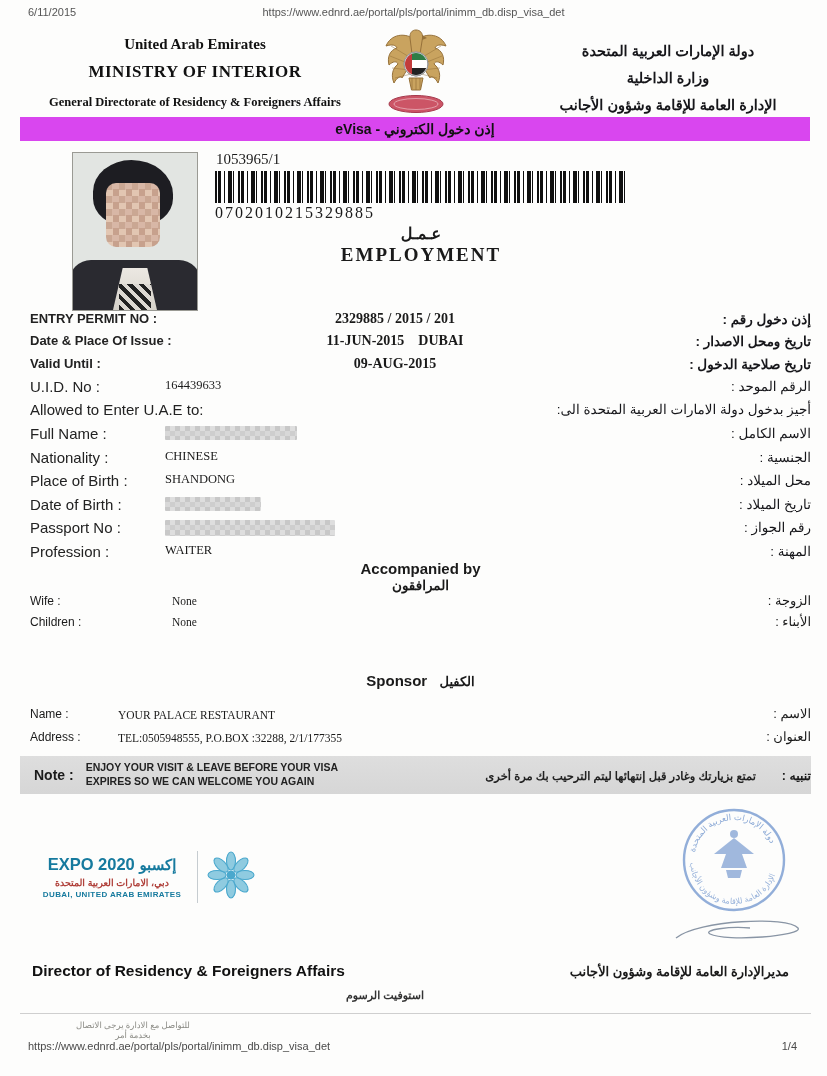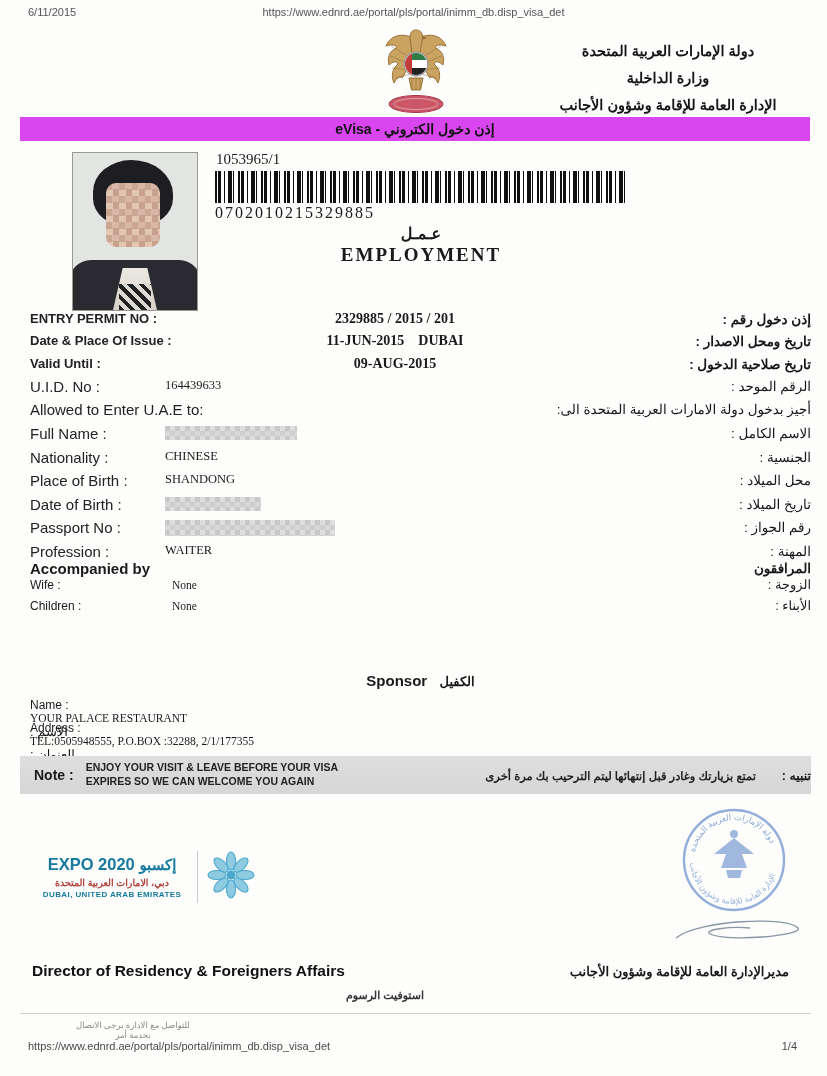--- a/index.html
+++ b/index.html
@@ -62,34 +62,34 @@
   .frow.plain .len{width:135px;}
   .frow.plain .val{width:345px;}
   .frow.wide .len{width:480px;}
   .frow .lar{flex:1;text-align:right;direction:rtl;font-size:13.5px;color:#16161a;}
   .frow.top .lar{font-weight:bold;}
   .redact{display:inline-block;height:14px;border-radius:1px;vertical-align:middle;opacity:.85;
           background:conic-gradient(from 0deg,#d9d9d9 25%,#c6c6c6 0 50%,#d2d2d2 0 75%,#bfbfbf 0);
           background-size:10px 10px;}
   
   .acc{position:absolute;top:560px;left:30px;right:16px;}
-  .acc .hrow{display:flex;align-items:flex-start;}
+  .acc .hrow{display:flex;align-items:center;flex-direction:column;}
   .acc .hen{font-weight:bold;font-size:15px;flex:1;}
   .acc .har{direction:rtl;font-weight:bold;font-size:13.5px;}
   .acc .arow{display:flex;align-items:baseline;height:20.5px;}
   .acc .arow:first-of-type{margin-top:7px;}
   .acc .len{width:142px;font-size:12px;}
   .acc .val{width:340px;font-family:"Liberation Serif",serif;font-size:11.5px;}
   .acc .lar{flex:1;text-align:right;direction:rtl;font-size:13px;}
   
   .sponsor{position:absolute;top:672px;left:30px;right:16px;}
   .sponsor .head{text-align:center;margin-bottom:8px;}
   .sponsor .hen{font-weight:bold;font-size:15px;}
   .sponsor .har{font-weight:bold;font-size:13px;margin-left:8px;direction:rtl;display:inline-block;}
-  .sponsor .srow{display:flex;align-items:flex-start;height:23px;flex-direction:column;}
+  .sponsor .srow{display:flex;align-items:flex-end;height:23px;}
   .sponsor .len{width:88px;font-size:12px;}
   .sponsor .val{width:400px;font-family:"Liberation Serif",serif;font-size:11.5px;}
   .sponsor .lar{flex:1;text-align:right;direction:rtl;font-size:13px;}
   
   .note{position:absolute;top:756px;left:20px;right:16px;min-height:38px;
         background:linear-gradient(#dedede,#d6d6d6);display:flex;align-items:center;}
   .note .nlbl{font-weight:bold;font-size:14px;margin:0 12px 0 14px;}
   .note .ntxt{width:290px;font-weight:bold;font-size:10.5px;line-height:1.3;color:#222;}
   .note .nar{flex:1;display:flex;direction:rtl;align-items:baseline;padding-left:8px;}
   .note .nlbl-ar{font-weight:bold;font-size:12.5px;margin-left:26px;}
@@ -113,20 +113,25 @@
         font-size:11px;font-weight:bold;color:#333;}
 </style>
 </head>
 <body>
 
 <div class="page">
 
   <div class="print-date">6/11/2015</div>
   <div class="print-url">https://www.ednrd.ae/portal/pls/portal/inimm_db.disp_visa_det</div>
 
+  <div class="lh-en">
+    <p class="l1">United Arab Emirates</p>
+    <p class="l2">MINISTRY OF INTERIOR</p>
+    <p class="l3">General Directorate of Residency &amp; Foreigners Affairs</p>
+  </div>
 
   <div class="emblem">
     <svg width="66" height="90" viewBox="0 0 66 90">
       <g fill="#c9a35f" stroke="#96713a" stroke-width="1">
         <path d="M33 14 C22 6 8 8 3 20 C9 18 13 19 14 22 C7 24 4 31 6 39 C10 35 14 35 15 38 C9 43 8 50 11 57 C14 51 18 50 19 52 L30 34 Z"></path>
         <path d="M33 14 C44 6 58 8 63 20 C57 18 53 19 52 22 C59 24 62 31 60 39 C56 35 52 35 51 38 C57 43 58 50 55 57 C52 51 48 50 47 52 L36 34 Z"></path>
       </g>
       <g stroke="#8a6530" stroke-width=".6" opacity=".7">
         <path d="M8 20 L28 32 M7 30 L27 38 M9 42 L27 44 M12 52 L28 48" fill="none"></path>
         <path d="M58 20 L38 32 M59 30 L39 38 M57 42 L39 44 M54 52 L38 48" fill="none"></path>

